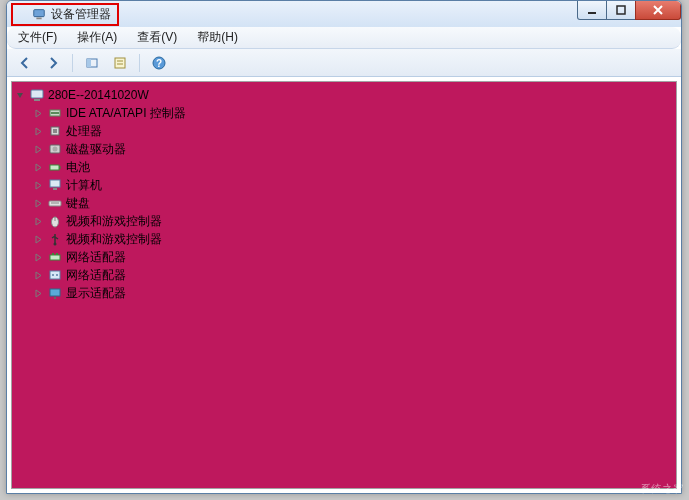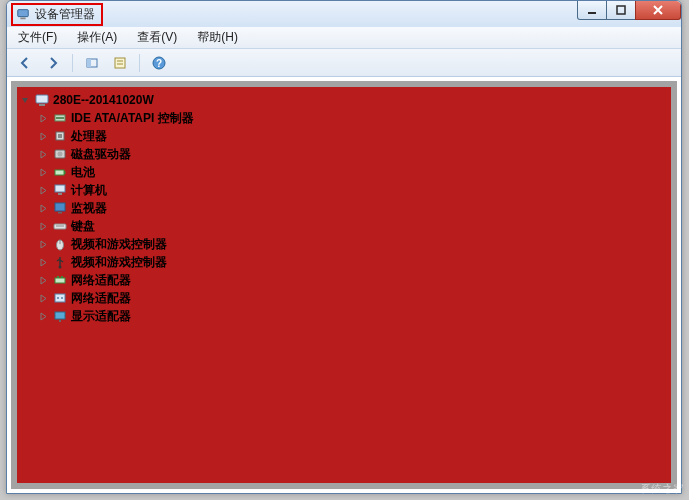--- a/index.html
+++ b/index.html
@@ -29,21 +29,21 @@
   .titlebar {
     height: 26px;
     background: linear-gradient(#e9f1fb, #d3e3f5);
     display: flex;
     align-items: center;
     padding: 0 4px;
     position: relative;
   }
   .title-highlight {
     border: 2px solid #e00000;
-    padding: 1px 6px 1px 2px;
+    padding: 1px 6px 1px 18px;
     display: flex;
     align-items: center;
     gap: 4px;
   }
   .title-icon {
     width: 16px; height: 16px;
     display: inline-flex; align-items: center; justify-content: center;
   }
   .title-text { font-size: 12px; color: #222; }
   .win-controls {
@@ -74,20 +74,21 @@
     border-radius: 0 0 3px 0;
   }
   .menubar {
     height: 22px;
     background: linear-gradient(#f7fafd,#e8eef6);
     border-bottom: 1px solid #c7d6e9;
     display: flex;
     align-items: center;
     padding: 0 6px;
     gap: 10px;
+    border-radius: 9px;
   }
   .menu-item { color: #222; padding: 2px 5px; cursor: default;}
   .toolbar {
     height: 28px;
     background: linear-gradient(#f2f6fb,#e3ebf5);
     border-bottom: 1px solid #b9cde4;
     display: flex;
     align-items: center;
     padding: 0 6px;
     gap: 4px;
@@ -96,26 +97,25 @@
     width: 24px; height: 22px;
     display: flex; align-items: center; justify-content: center;
     border: 1px solid transparent;
     border-radius: 2px;
   }
   .tsep {
     width: 1px; height: 18px; background: #c3d4e7; margin: 0 3px;
   }
   .content {
     flex: 1;
-    border: 6px solid #a3a3a3;
+    border: 1px solid #a3a3a3;
     margin: 4px;
-    background: #b91c1c;
+    background: #be185d;
     overflow: auto;
     padding: 4px 2px;
-    font-weight: bold;
   }
   .tree { list-style: none; }
   .tree li { white-space: nowrap; }
   .node {
     display: flex;
     align-items: center;
     height: 18px;
     gap: 3px;
   }
   .expander {
@@ -316,36 +316,20 @@
             </li>
             <li>
               <div class="node">
                 <span class="expander">
                   <svg width="9" height="9">
                     <path d="M2 1 L7 4.5 L2 8 Z" fill="none" stroke="#7a7a7a"></path>
                   </svg>
                 </span>
                 <span class="dev-icon">
                   <svg width="14" height="14">
-                    <rect x="2" y="2" width="10" height="8" fill="#4a8ac8" stroke="#2a5a8a"></rect>
-                    <rect x="5" y="11" width="4" height="1.5" fill="#666"></rect>
-                  </svg>
-                </span>
-                <span class="node-label">监视器</span>
-              </div>
-            </li>
-            <li>
-              <div class="node">
-                <span class="expander">
-                  <svg width="9" height="9">
-                    <path d="M2 1 L7 4.5 L2 8 Z" fill="none" stroke="#7a7a7a"></path>
-                  </svg>
-                </span>
-                <span class="dev-icon">
-                  <svg width="14" height="14">
                     <rect x="1" y="5" width="12" height="5" rx="1" fill="#e0e0e0" stroke="#888"></rect>
                     <line x1="3" y1="7" x2="11" y2="7" stroke="#888"></line>
                   </svg>
                 </span>
                 <span class="node-label">键盘</span>
               </div>
             </li>
             <li>
               <div class="node">
                 <span class="expander">

